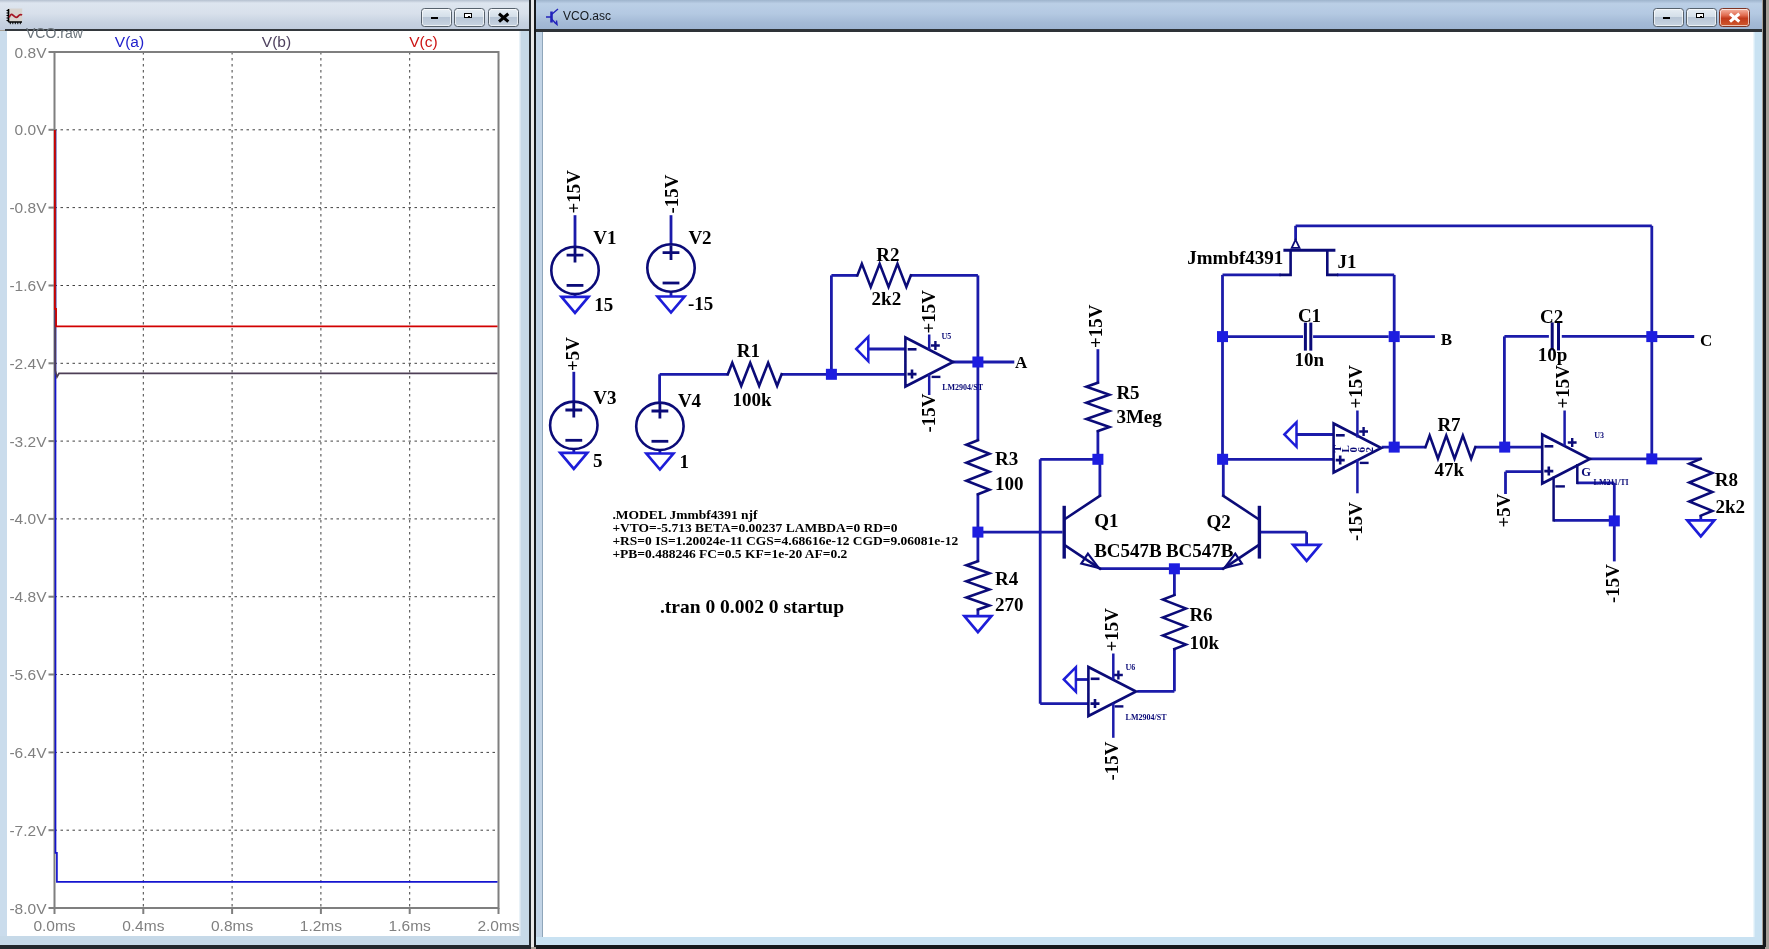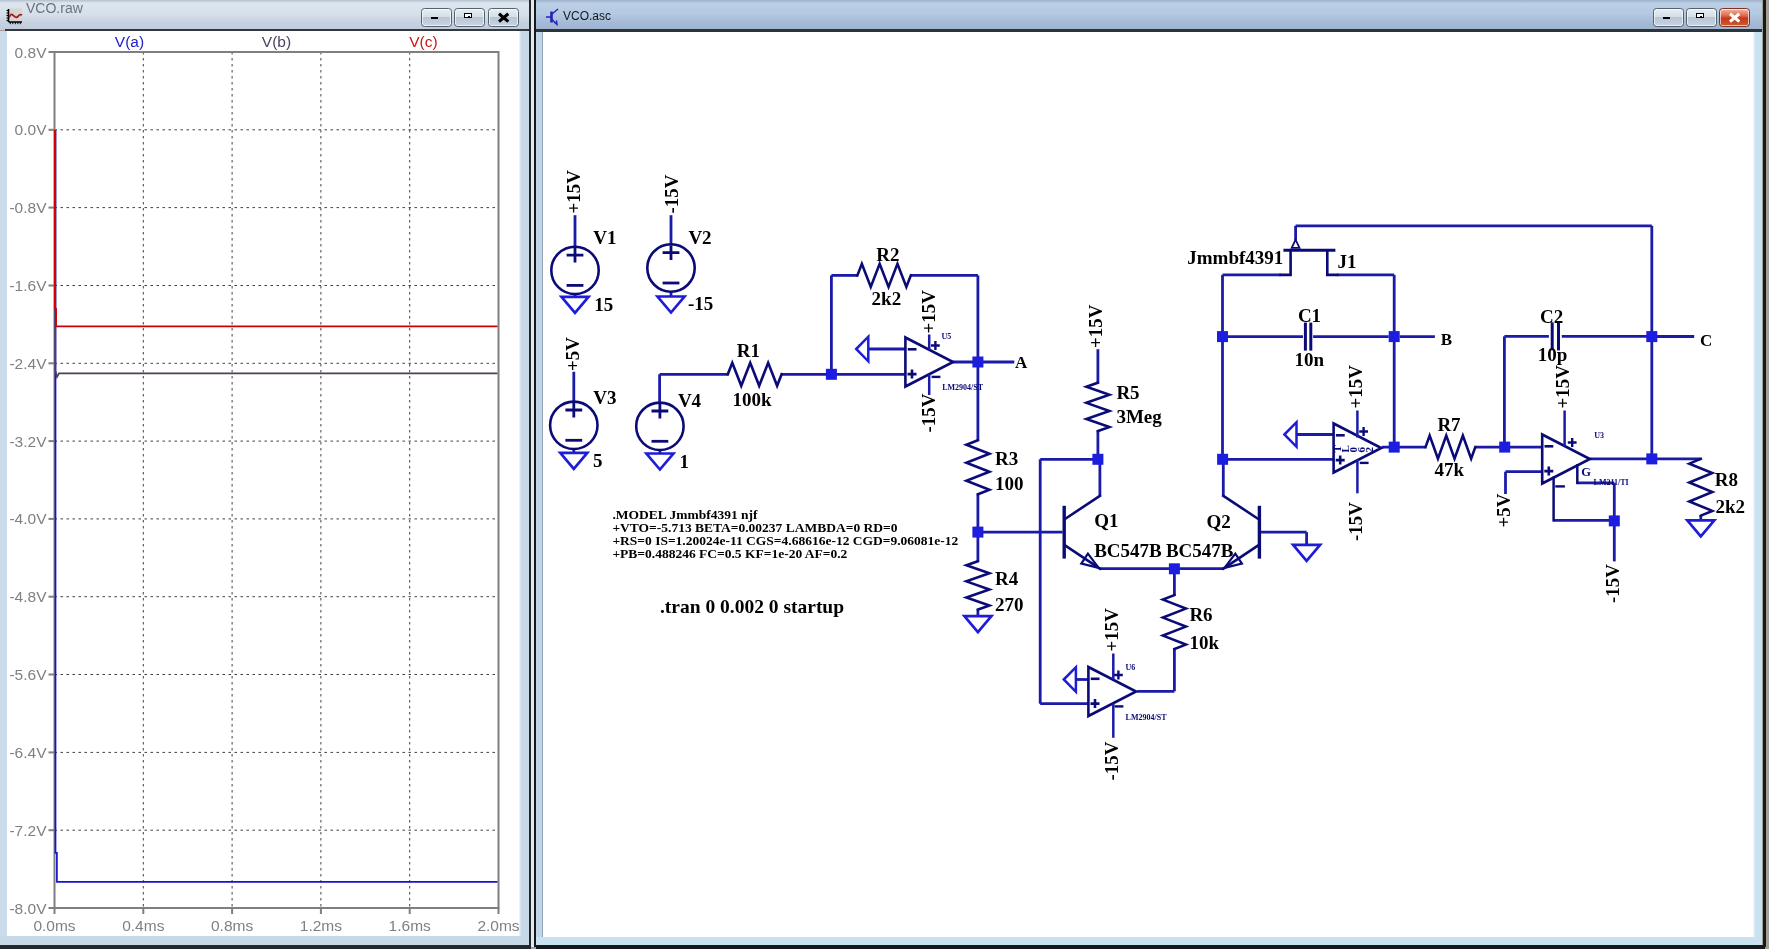--- a/index.html
+++ b/index.html
@@ -15,21 +15,21 @@
  <div class="abs" style="left:0;top:936px;width:528.6px;height:9px;background:#c6d9e8"></div>
  <div class="abs" style="left:0;top:945px;width:531px;height:4px;background:#23282d"></div>
 
  <svg class="abs" style="left:6px;top:8px" width="17" height="17" viewBox="0 0 17 17">
    <rect x="2.2" y="0.5" width="14" height="13.5" fill="#d8d4cf"></rect>
    <path d="M2.5,1 V14 M2.5,14 H16" stroke="#000" stroke-width="1.6"></path>
    <path d="M0.5,2.5 H2.5 M0.5,5 H2.5 M0.5,7.5 H2.5 M0.5,10 H2.5 M0.5,12.5 H2.5" stroke="#000" stroke-width="1"></path>
    <path d="M4.3,16.2 V14 M6.8,16.2 V14 M9.3,16.2 V14 M11.8,16.2 V14 M14.3,16.2 V14" stroke="#000" stroke-width="1"></path>
    <path d="M3.2,9.5 C4.5,6 5.5,5.8 7.2,7.4 C9,9.2 10.5,10.2 12,8.4 C13.5,6.6 14.8,6.2 16,7.2" stroke="#a51422" stroke-width="1.7" fill="none"></path>
  </svg>
- <div class="abs" style="left:26px;top:0;font-size:14px;color:#6b747c">VCO.raw</div>
+ <div class="abs" style="left:26px;top:25px;font-size:14px;color:#6b747c">VCO.raw</div>
  <div style="position:absolute;left:420.9px;top:8px;width:31px;height:19px;border:1.6px solid #56616c;border-radius:3.5px;background:linear-gradient(180deg,#e6edf4 0%,#d4dfe9 45%,#b7c5d5 50%,#c8d4e1 100%);box-shadow:inset 0 0 0 1px rgba(255,255,255,.65)">
       <div style="position:absolute;left:9px;top:7.5px;width:7px;height:2px;border:1.8px solid #000;background:#fff"></div>
     </div>
     <div style="position:absolute;left:454.29999999999995px;top:8px;width:31px;height:19px;border:1.6px solid #56616c;border-radius:3.5px;background:linear-gradient(180deg,#e6edf4 0%,#d4dfe9 45%,#b7c5d5 50%,#c8d4e1 100%);box-shadow:inset 0 0 0 1px rgba(255,255,255,.65)">
       <div style="position:absolute;left:9px;top:3.5px;width:7.5px;height:5.5px;border:1.9px solid #000;background:#fff"></div>
       <div style="position:absolute;left:12.6px;top:6.9px;width:2.6px;height:1.6px;border:1.5px solid #000;background:#fff"></div>
     </div>
     <div style="position:absolute;left:487.7px;top:8px;width:31px;height:19px;border:1.6px solid #56616c;border-radius:3.5px;background:linear-gradient(180deg,#e6edf4 0%,#d4dfe9 45%,#b7c5d5 50%,#c8d4e1 100%);box-shadow:inset 0 0 0 1px rgba(255,255,255,.65)">
       <svg width="31" height="19" style="position:absolute;left:0;top:0">
         <path d="M10,4.8 L19.3,12.6 M19.3,4.8 L10,12.6" stroke="#000" stroke-width="3.1"></path>

